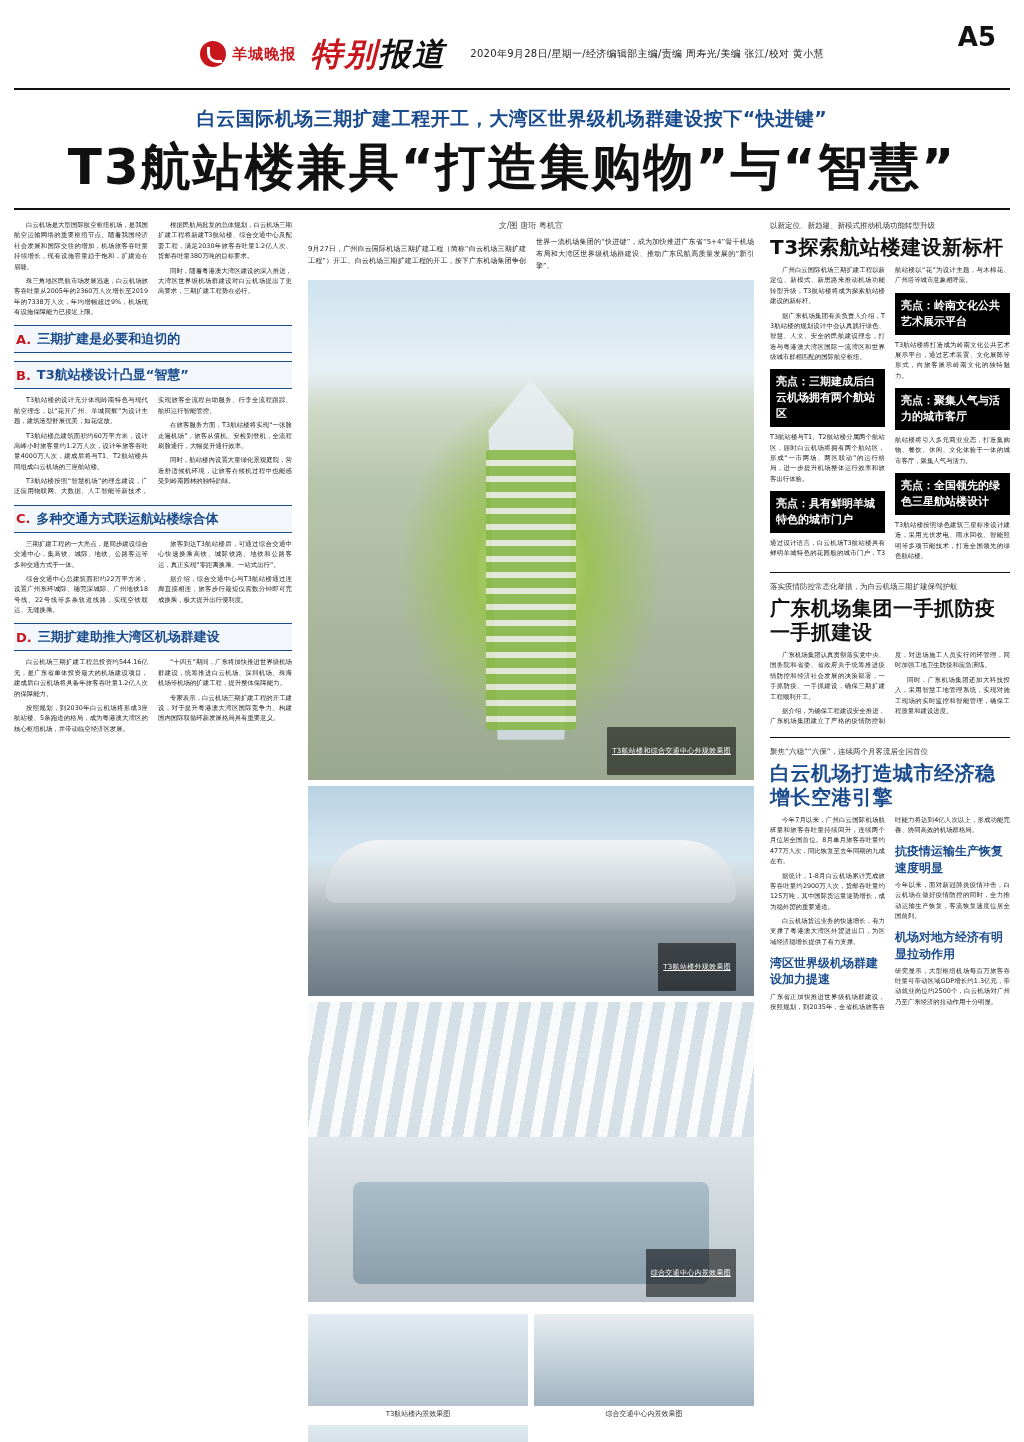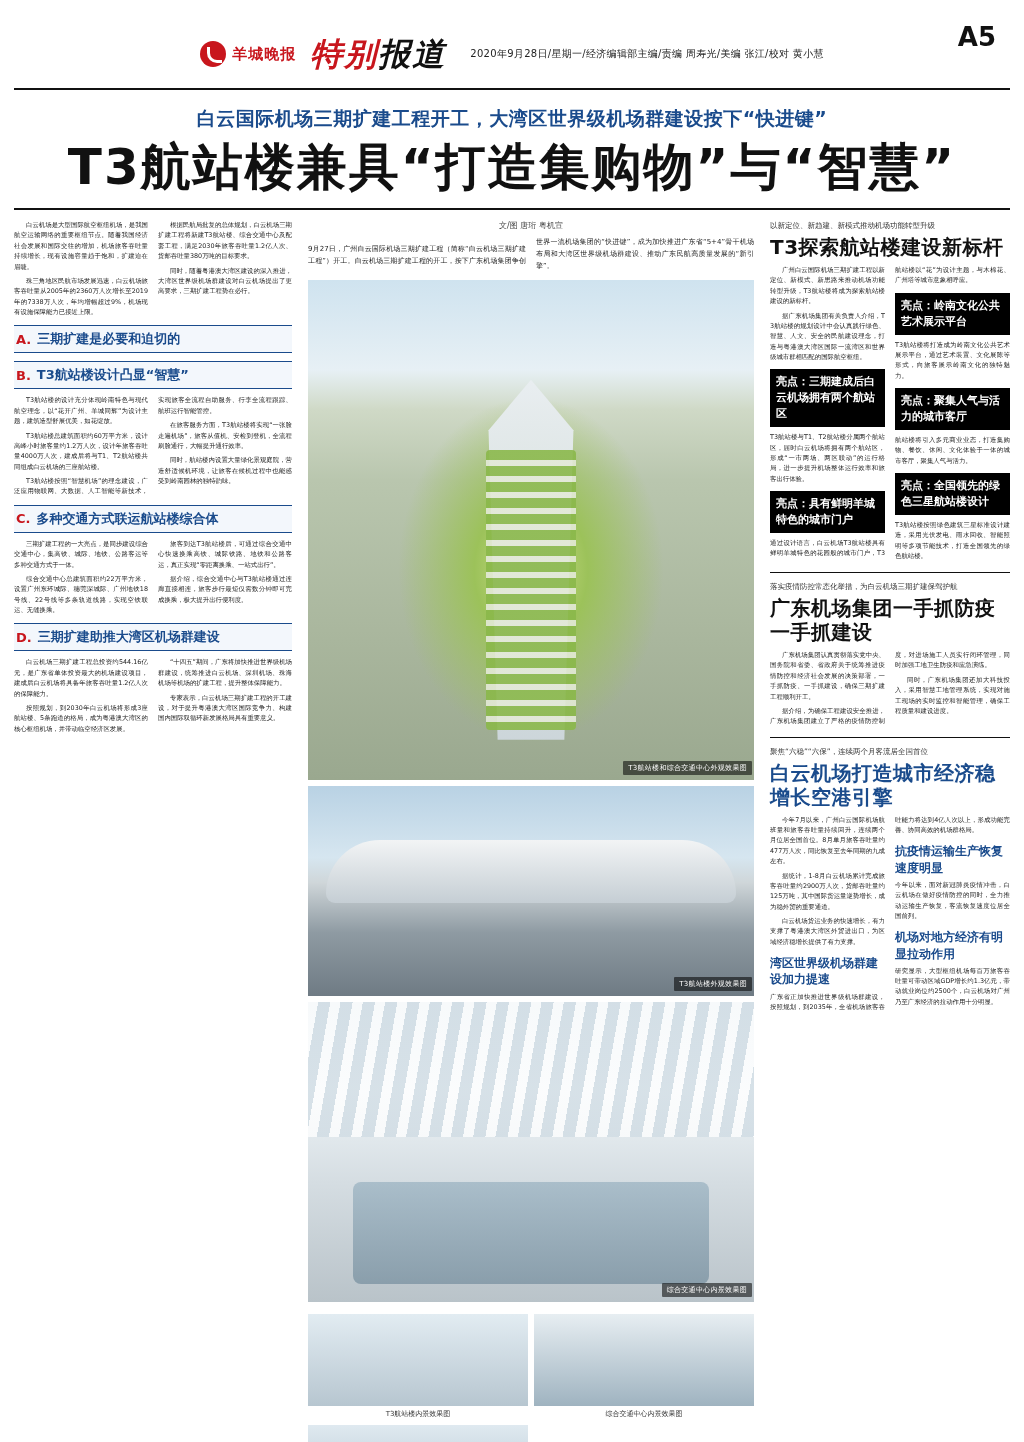--- a/index.html
+++ b/index.html
@@ -81,23 +81,23 @@
 
   
   .mid-lead{
     font-size:7px;line-height:1.7;color:#1b1b1b;text-align:justify;
     word-break:break-all;
   }
   .byline{font-size:8px;color:#444;text-align:center;margin-bottom:6px;}
   .figure{position:relative;margin:6px 0 4px 0;}
   .figure img, .figure .ph{display:block;width:100%;}
   .cap{
-    position:absolute;right:2px;bottom:5px;
+    position:absolute;right:18px;bottom:5px;
     background:rgba(0,0,0,.55);color:#fff;font-size:7px;
-    padding:2px 5px;border-radius:1px;letter-spacing:.3px;
+    padding:19px 5px;border-radius:1px;letter-spacing:.3px;text-decoration:underline;
   }
   .cap-below{
     text-align:center;font-size:7px;color:#333;margin-top:3px;
   }
   .thumbs{display:grid;grid-template-columns:1fr 1fr;gap:6px;margin-top:12px;}
 
   
   .ph{background:#c9d3da;position:relative;overflow:hidden;}
   .ph-aerial{
     height:500px;

